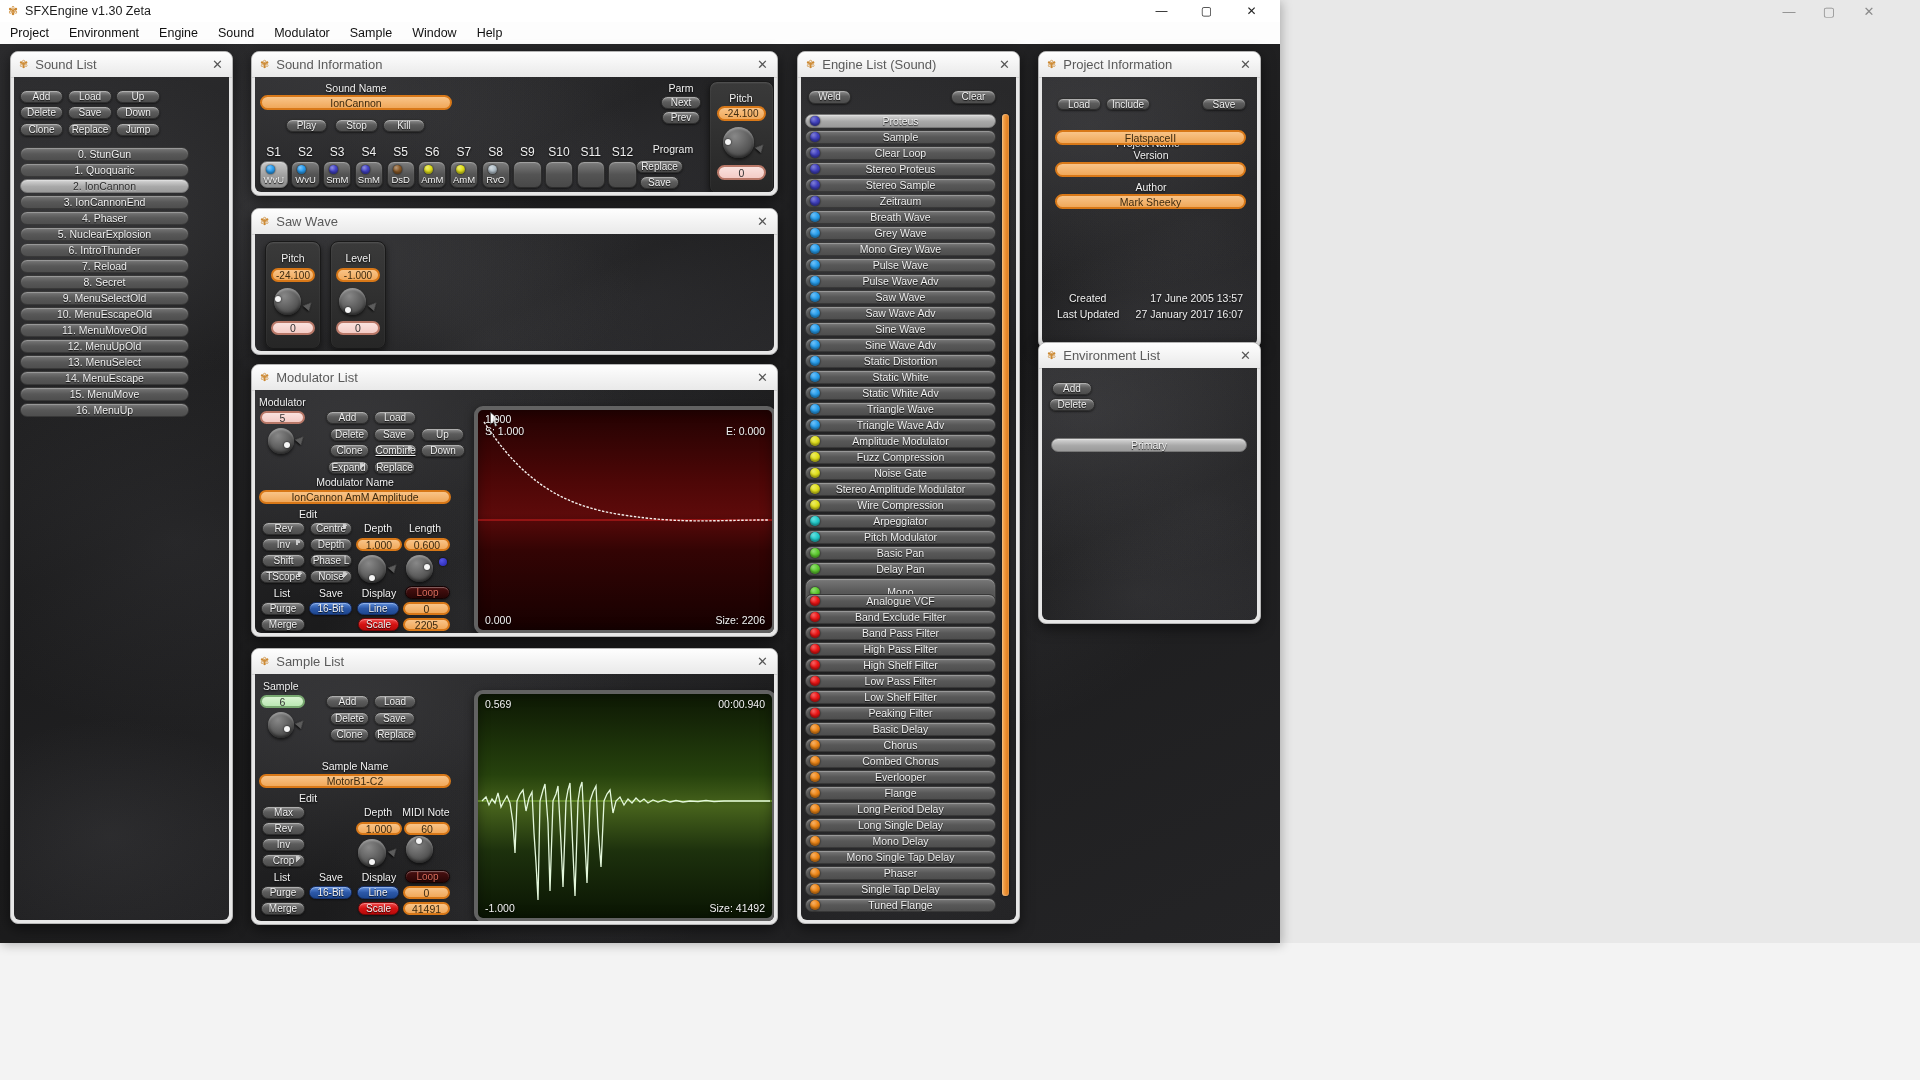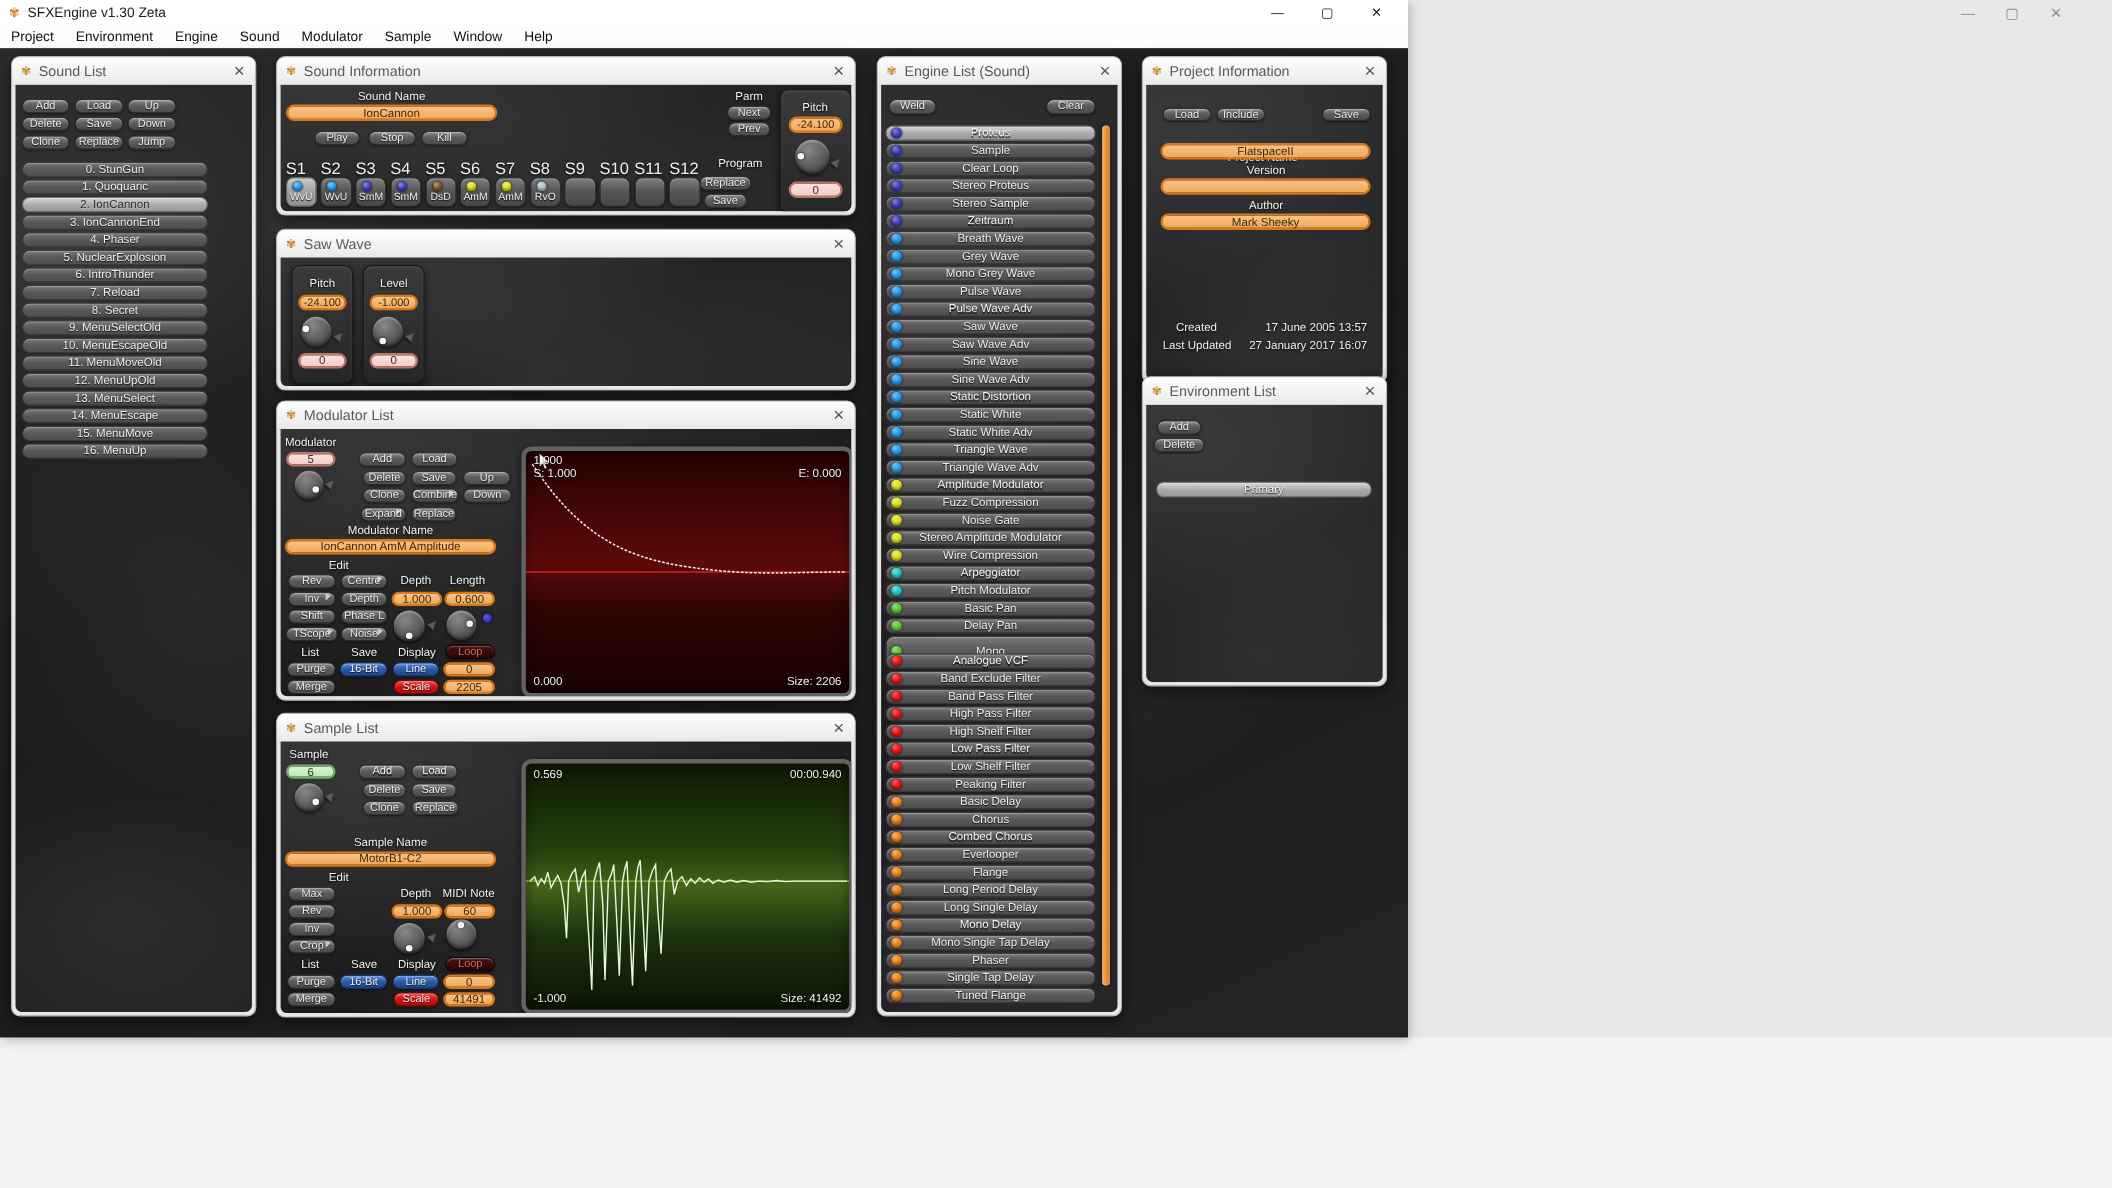--- a/index.html
+++ b/index.html
@@ -79,21 +79,21 @@
     box-shadow:inset 0 -2px 2px rgba(0,0,0,.35),0 0 2px #000;}
 
   .slot{position:absolute;box-sizing:border-box;border-radius:7px;
     background:linear-gradient(#7e7e7e,#545454 50%,#484848);border:1px solid #2c2c2c;
     box-shadow:inset 0 1px 1px rgba(255,255,255,.3),0 1px 2px rgba(0,0,0,.5);}
   .slot.sel{background:linear-gradient(#cacaca,#9e9e9e 55%,#909090);border-color:#6a6a6a;}
   .slot .sdot{position:absolute;left:5px;top:3px;width:9px;height:9px;border-radius:50%;
     box-shadow:inset 0 -2px 2px rgba(0,0,0,.35),0 0 2px #000;}
   .slot .stxt{position:absolute;left:0;right:0;bottom:2px;text-align:center;font-size:9.5px;color:#f2f2f2;
     text-shadow:0 1px 1px #000;}
-  .s-lbl{position:absolute;font-size:15px;color:#f1f1f1;text-shadow:0 1px 2px #000;width:28px;}
+  .s-lbl{position:absolute;font-size:12px;color:#f1f1f1;text-shadow:0 1px 2px #000;text-align:center;width:28px;}
 
   .graph{position:absolute;border:4px solid #626262;border-radius:9px;overflow:hidden;
     box-shadow:0 3px 8px rgba(0,0,0,.55),inset 0 0 12px rgba(0,0,0,.4);}
   .graph.red{background:linear-gradient(#230202 0%,#4e0707 33%,#5c0a0a 47%,#330404 64%,#170101 100%);}
   .graph.green{background:linear-gradient(#0d1804 0%,#26420d 36%,#47631c 50%,#1d310d 70%,#0a1503 100%);}
   .graph svg{position:absolute;left:0;top:0;width:100%;height:100%;}
   .gcorner{position:absolute;font-size:10.5px;color:#f2f2f2;text-shadow:0 1px 2px #000;white-space:nowrap;}
 
   .scrollbar{position:absolute;border-radius:4px;background:linear-gradient(90deg,#f6b060,#e98a2c 60%,#d87818);
     box-shadow:inset 0 0 2px rgba(255,255,255,.6),0 0 3px rgba(0,0,0,.6);}
@@ -296,21 +296,21 @@
           <div class="knob" style="left:13px;top:38px;width:26px;height:26px;">
             <span class="kdot" style="left:16px;top:14px;"></span>
           </div>
           <span class="tail" style="left:43px;top:42px;"></span>
           <div class="btn" style="left:71px;top:21px;width:43px;height:13px;">Add</div>
           <div class="btn" style="left:119px;top:21px;width:42px;height:13px;">Load</div>
           <div class="btn" style="left:75px;top:37.5px;width:39px;height:13px;">Delete</div>
           <div class="btn" style="left:119px;top:37.5px;width:41px;height:13px;">Save</div>
           <div class="btn" style="left:166px;top:37.5px;width:43px;height:13px;">Up</div>
           <div class="btn" style="left:75px;top:54px;width:39px;height:13px;">Clone</div>
-          <div class="btn notch" style="left:119px;top:54px;width:43px;height:13px;">Combine</div>
+          <div class="btn notch" style="left:119px;top:54px;width:43px;height:13px;text-decoration:underline;">Combine</div>
           <div class="btn" style="left:166px;top:54px;width:44px;height:13px;">Down</div>
           <div class="btn notch" style="left:73px;top:70.5px;width:41px;height:13px;">Expand</div>
           <div class="btn" style="left:119px;top:70.5px;width:41px;height:13px;">Replace</div>
           <div class="lbl c" style="left:100px;top:86px;">Modulator Name</div>
           <div class="field" style="left:4px;top:100px;width:192px;height:14px;">IonCannon AmM Amplitude</div>
           <div class="lbl c" style="left:53px;top:118px;">Edit</div>
           <div class="btn" style="left:7px;top:132px;width:43px;height:13px;">Rev</div>
           <div class="btn notch" style="left:55px;top:132px;width:42px;height:13px;">Centre</div>
           <div class="lbl c" style="left:123px;top:132px;">Depth</div>
           <div class="lbl c" style="left:170px;top:132px;">Length</div>

